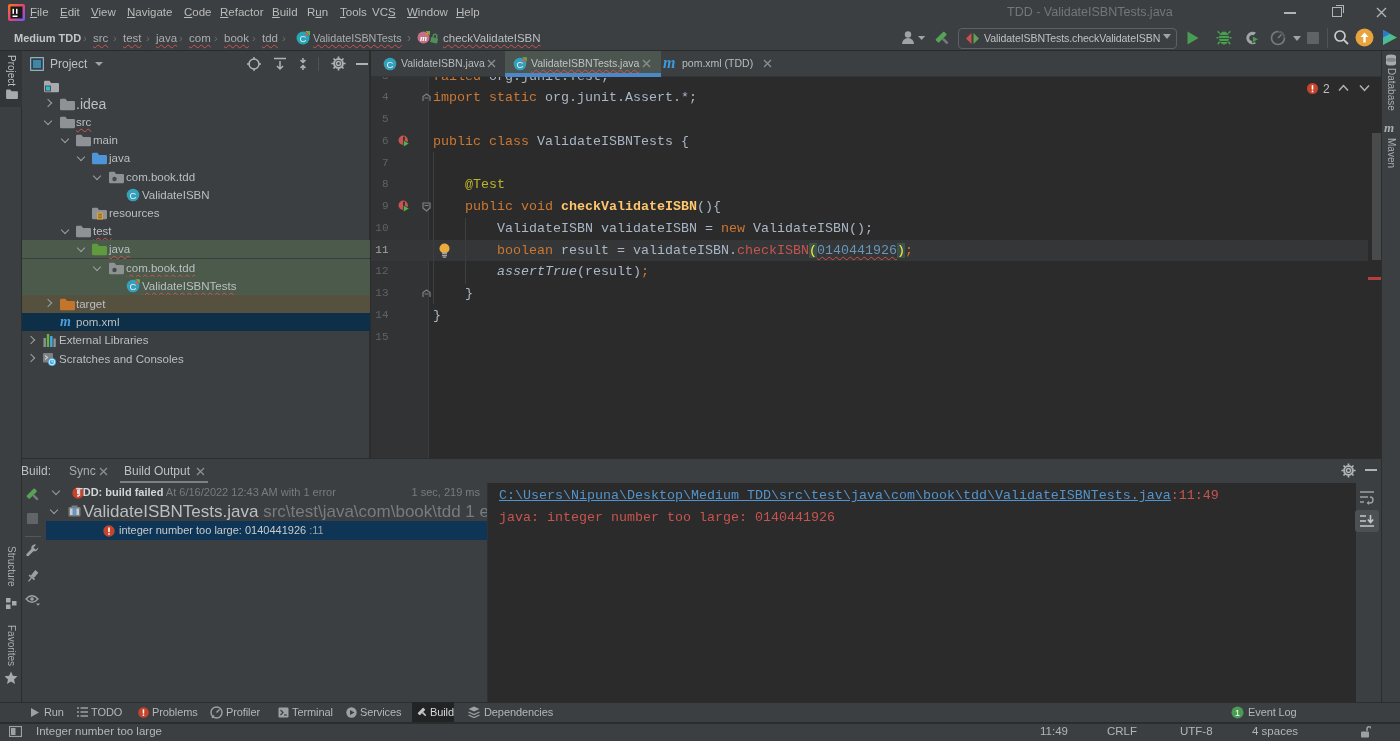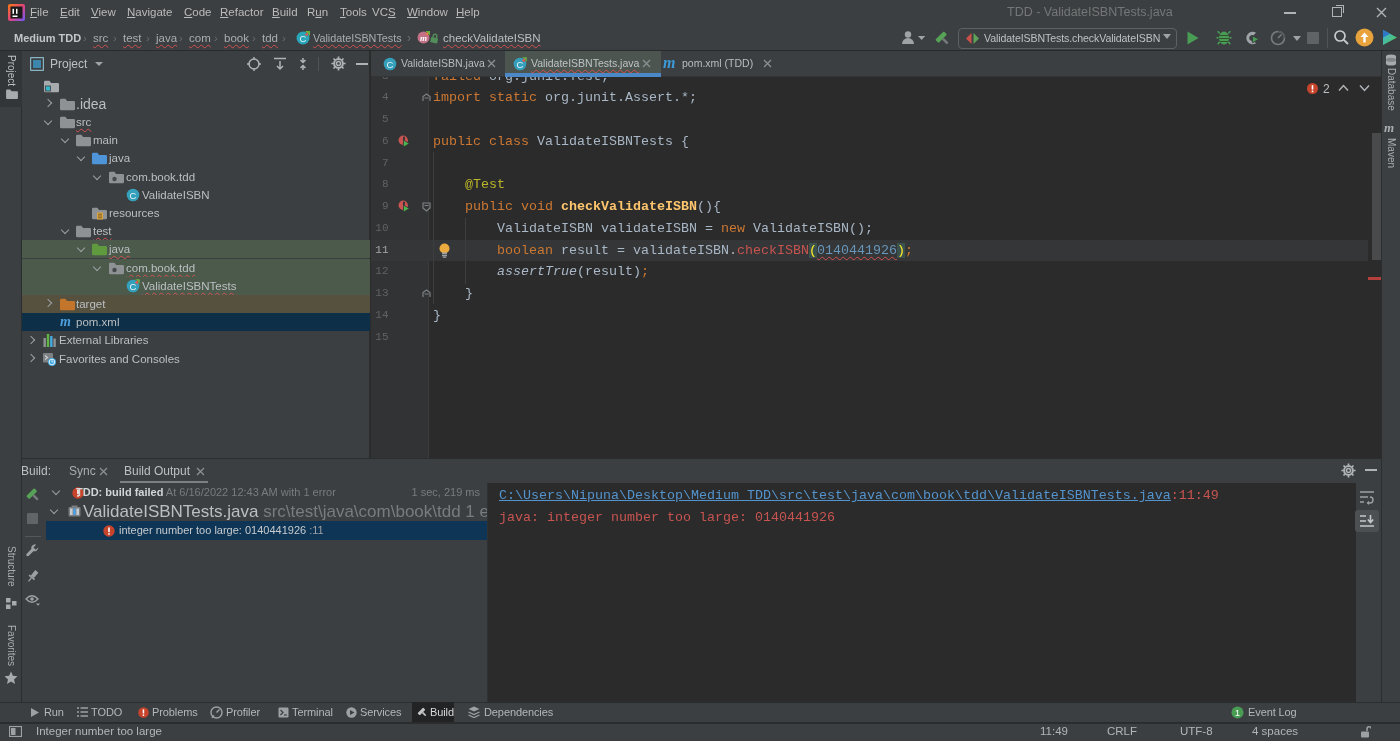--- a/index.html
+++ b/index.html
@@ -326,21 +326,21 @@
   </div>
 <div class="row" style="left:22px;top:349.5px;width:348px;height:18.2px;line-height:18.2px;color:#bbbfc2;font-size:11.5px">
     <span class="abs chevR" style="left:6.0px;top:5.5px"></span>
     <svg class="abs" style="left:20.0px;top:2.5px" width="15" height="14" viewBox="0 0 15 14">
       <rect x="1" y="1" width="10" height="9.5" rx="1" fill="#7d8183"></rect>
       <path d="M3 3.5 L5.5 5.5 L3 7.5" fill="none" stroke="#caced0" stroke-width="1.2"></path>
       <circle cx="10" cy="10" r="4" fill="#3fa7dd"></circle>
       <circle cx="10" cy="10" r="2.8" fill="none" stroke="#eaf6fc" stroke-width="0.9"></circle>
       <path d="M10 8.3 V10 H11.5" stroke="#eaf6fc" stroke-width="0.9" fill="none"></path>
     </svg>
-    <span class="abs " style="left:37.0px;top:0">Favorites and Consoles</span>
+    <span class="abs " style="left:37.0px;top:0">Scratches and Consoles</span>
   </div>
 
 <div class="abs" style="left:371px;top:51px;width:1010px;height:26px;background:#3c3f41;border-bottom:1px solid #323637"></div>
 <div class="abs" style="left:505px;top:51px;width:156px;height:26px;background:#4d5550"></div>
 <div class="abs" style="left:505px;top:73px;width:156px;height:4px;background:#4a88c7"></div>
 <svg class="abs" style="left:383px;top:57px" width="14" height="14" viewBox="0 0 14 14">
     <circle cx="7" cy="7" r="6.3" fill="#35a0bb"></circle>
     <text x="7" y="10.6" font-size="9.5" fill="#e8f6f8" text-anchor="middle" font-family="Liberation Sans">C</text>
   </svg>
 <span class="abs" style="left:401px;top:51px;height:25px;line-height:25px;color:#b8bcbe;font-size:10.5px">ValidateISBN.java</span>

